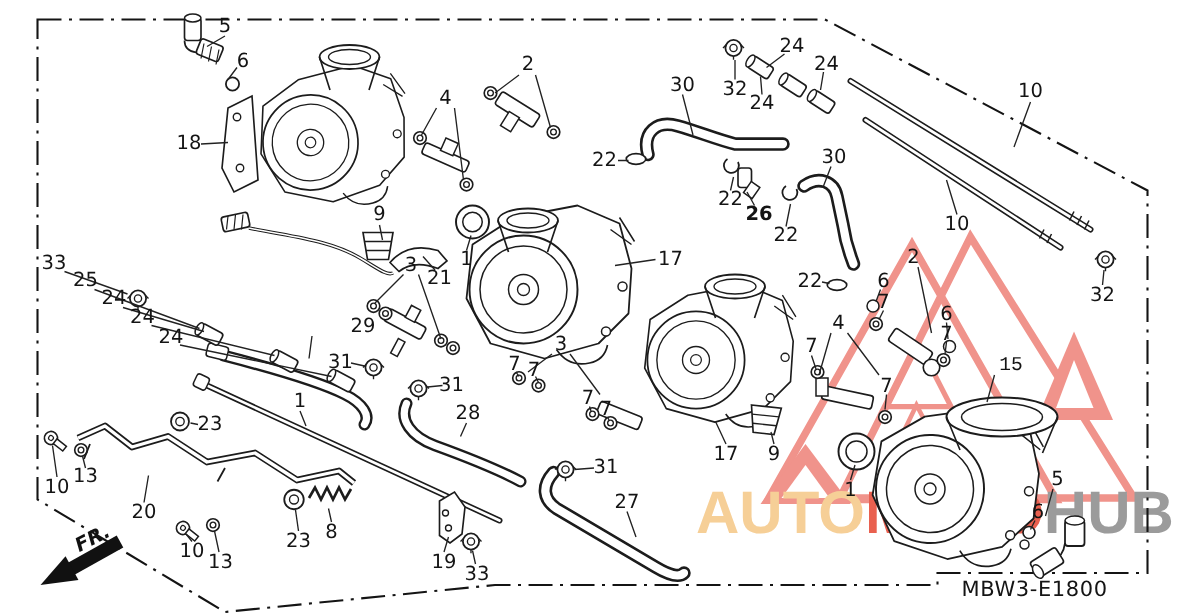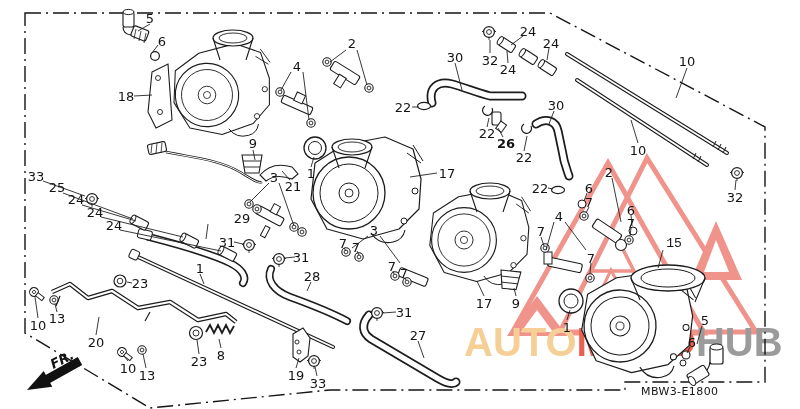--- a/index.html
+++ b/index.html
@@ -8,21 +8,21 @@
   #stage svg{position:absolute;left:0;top:0;}
   
   #wm-text{position:absolute;left:464px;top:322px;font-size:40px;line-height:1;
            font-weight:bold;letter-spacing:0px;white-space:nowrap;
            font-family:"Liberation Sans",sans-serif;}
   
   #callout-layer{position:absolute;left:0;top:0;width:800px;height:409px;}
   .callout{position:absolute;transform:translate(-50%,-50%);font-size:13px;color:#141414;
            line-height:1;white-space:nowrap;}
   
-  #diagram-code{position:absolute;left:641px;top:385px;font-size:11px;color:#141414;
+  #diagram-code{position:absolute;left:641px;top:385px;font-size:14px;color:#141414;
                 letter-spacing:0.4px;}
   
   #fr-label{position:absolute;left:50px;top:352px;font-size:13px;font-weight:bold;
             font-style:italic;color:#111;transform:rotate(-27deg);}
 </style>
 </head>
 <body>
 
 <div id="stage">
 

